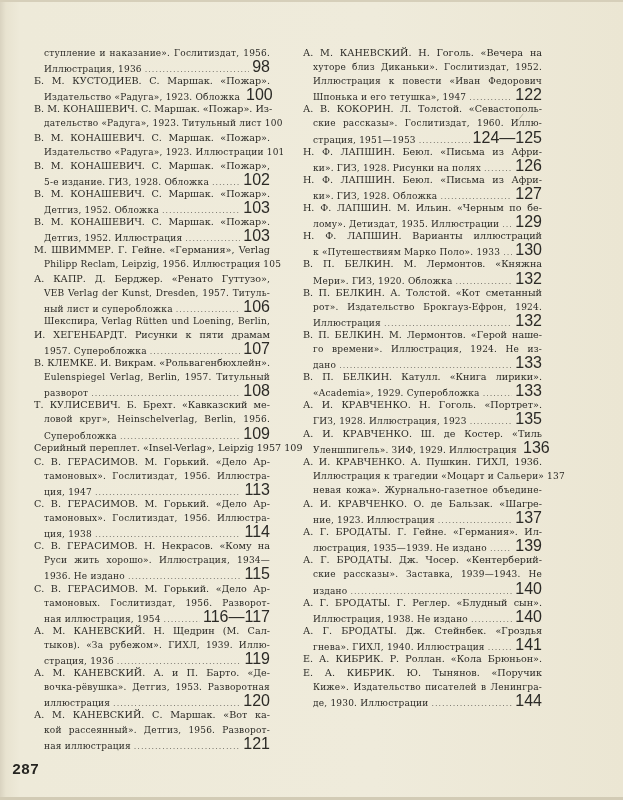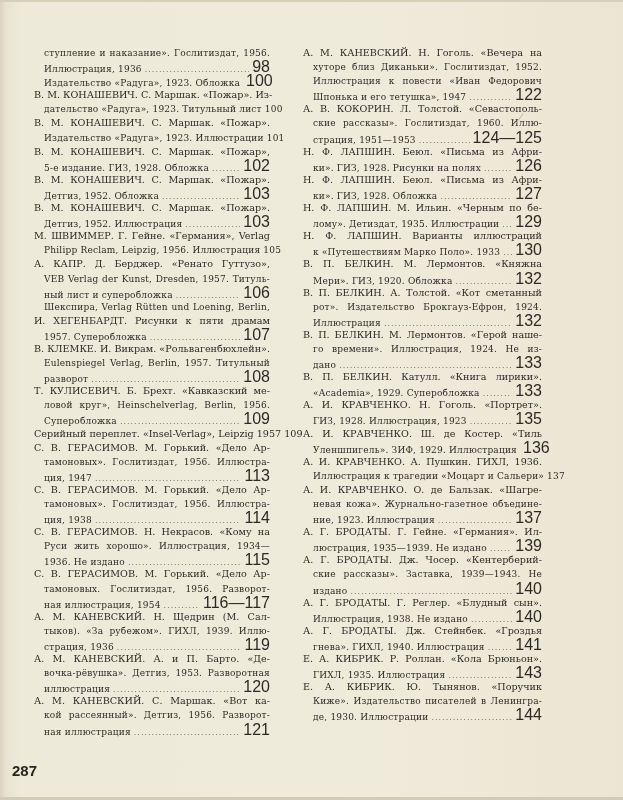--- a/index.html
+++ b/index.html
@@ -38,21 +38,21 @@
     margin: 0 3px; color: #4a4842; letter-spacing: 1px; font-size: 8px;
   }
   .line .dots::before {
     content: "................................................................................................................................................";
   }
   .line .pg { white-space: nowrap; font-family: "Liberation Sans", sans-serif; font-size: 16px; }
   .line.justify .txt { flex: 1; text-align: justify; text-align-last: justify; }
   .small { font-size: 9px; letter-spacing: 0.2px; }
   .page-number {
     position: absolute; left: 12px; top: 762px;
-    font-family: Liberation Sans, sans-serif; font-size: 15px; font-weight: bold;
+    font-family: Liberation Mono, monospace; font-size: 15px; font-weight: bold;
     color: #262521;
   }
   .pencil-mark {
     position: absolute; left: 511px; top: 112px; width: 14px; height: 14px;
   }
 </style>
 </head>
 <body>
 
 <div class="page">
@@ -62,20 +62,23 @@
         <div class="line indent justify">
           <span class="txt small">ступление и наказание». Гослитиздат, 1956.</span>
         </div>
         <div class="line indent">
           <span class="txt small">Иллюстрация, 1936</span>
           <span class="dots"></span>
           <span class="pg">98</span>
         </div>
       </div>
       <div class="entry">
+        <div class="line justify">
+          <span class="txt">Б. М. КУСТОДИЕВ. С. Маршак. «Пожар».</span>
+        </div>
         <div class="line indent">
           <span class="txt small">Издательство «Радуга», 1923. Обложка</span>
           <span class="dots"></span>
           <span class="pg">100</span>
         </div>
       </div>
       <div class="entry">
         <div class="line justify">
           <span class="txt">В. М. КОНАШЕВИЧ. С. Маршак. «Пожар». Из-</span>
         </div>
@@ -416,26 +419,26 @@
       </div>
       <div class="entry">
         <div class="line justify">
           <span class="txt">А. И. КРАВЧЕНКО. А. Пушкин. ГИХЛ, 1936.</span>
         </div>
         <div class="line indent justify">
           <span class="txt small">Иллюстрация к трагедии «Моцарт и Сальери» 137</span>
         </div>
       </div>
       <div class="entry">
+        <div class="line indent justify">
+          <span class="txt small">невая кожа». Журнально-газетное объедине-</span>
+        </div>
         <div class="line justify">
           <span class="txt">А. И. КРАВЧЕНКО. О. де Бальзак. «Шагре-</span>
         </div>
-        <div class="line indent justify">
-          <span class="txt small">невая кожа». Журнально-газетное объедине-</span>
-        </div>
         <div class="line indent">
           <span class="txt small">ние, 1923. Иллюстрация</span>
           <span class="dots"></span>
           <span class="pg">137</span>
         </div>
       </div>
       <div class="entry">
         <div class="line justify">
           <span class="txt">А. Г. БРОДАТЫ. Г. Гейне. «Германия». Ил-</span>
         </div>
@@ -474,25 +477,20 @@
         </div>
         <div class="line indent">
           <span class="txt small">гнева». ГИХЛ, 1940. Иллюстрация</span>
           <span class="dots"></span>
           <span class="pg">141</span>
         </div>
       </div>
       <div class="entry">
         <div class="line justify">
           <span class="txt">Е. А. КИБРИК. Р. Роллан. «Кола Брюньон».</span>
-        </div>
-        <div class="line indent">
-          <span class="txt small">ГИХЛ, 1935. Иллюстрация</span>
-          <span class="dots"></span>
-          <span class="pg">143</span>
         </div>
       </div>
       <div class="entry">
         <div class="line justify">
           <span class="txt">Е. А. КИБРИК. Ю. Тынянов. «Поручик</span>
         </div>
         <div class="line indent justify">
           <span class="txt small">Киже». Издательство писателей в Ленингра-</span>
         </div>
         <div class="line indent">

